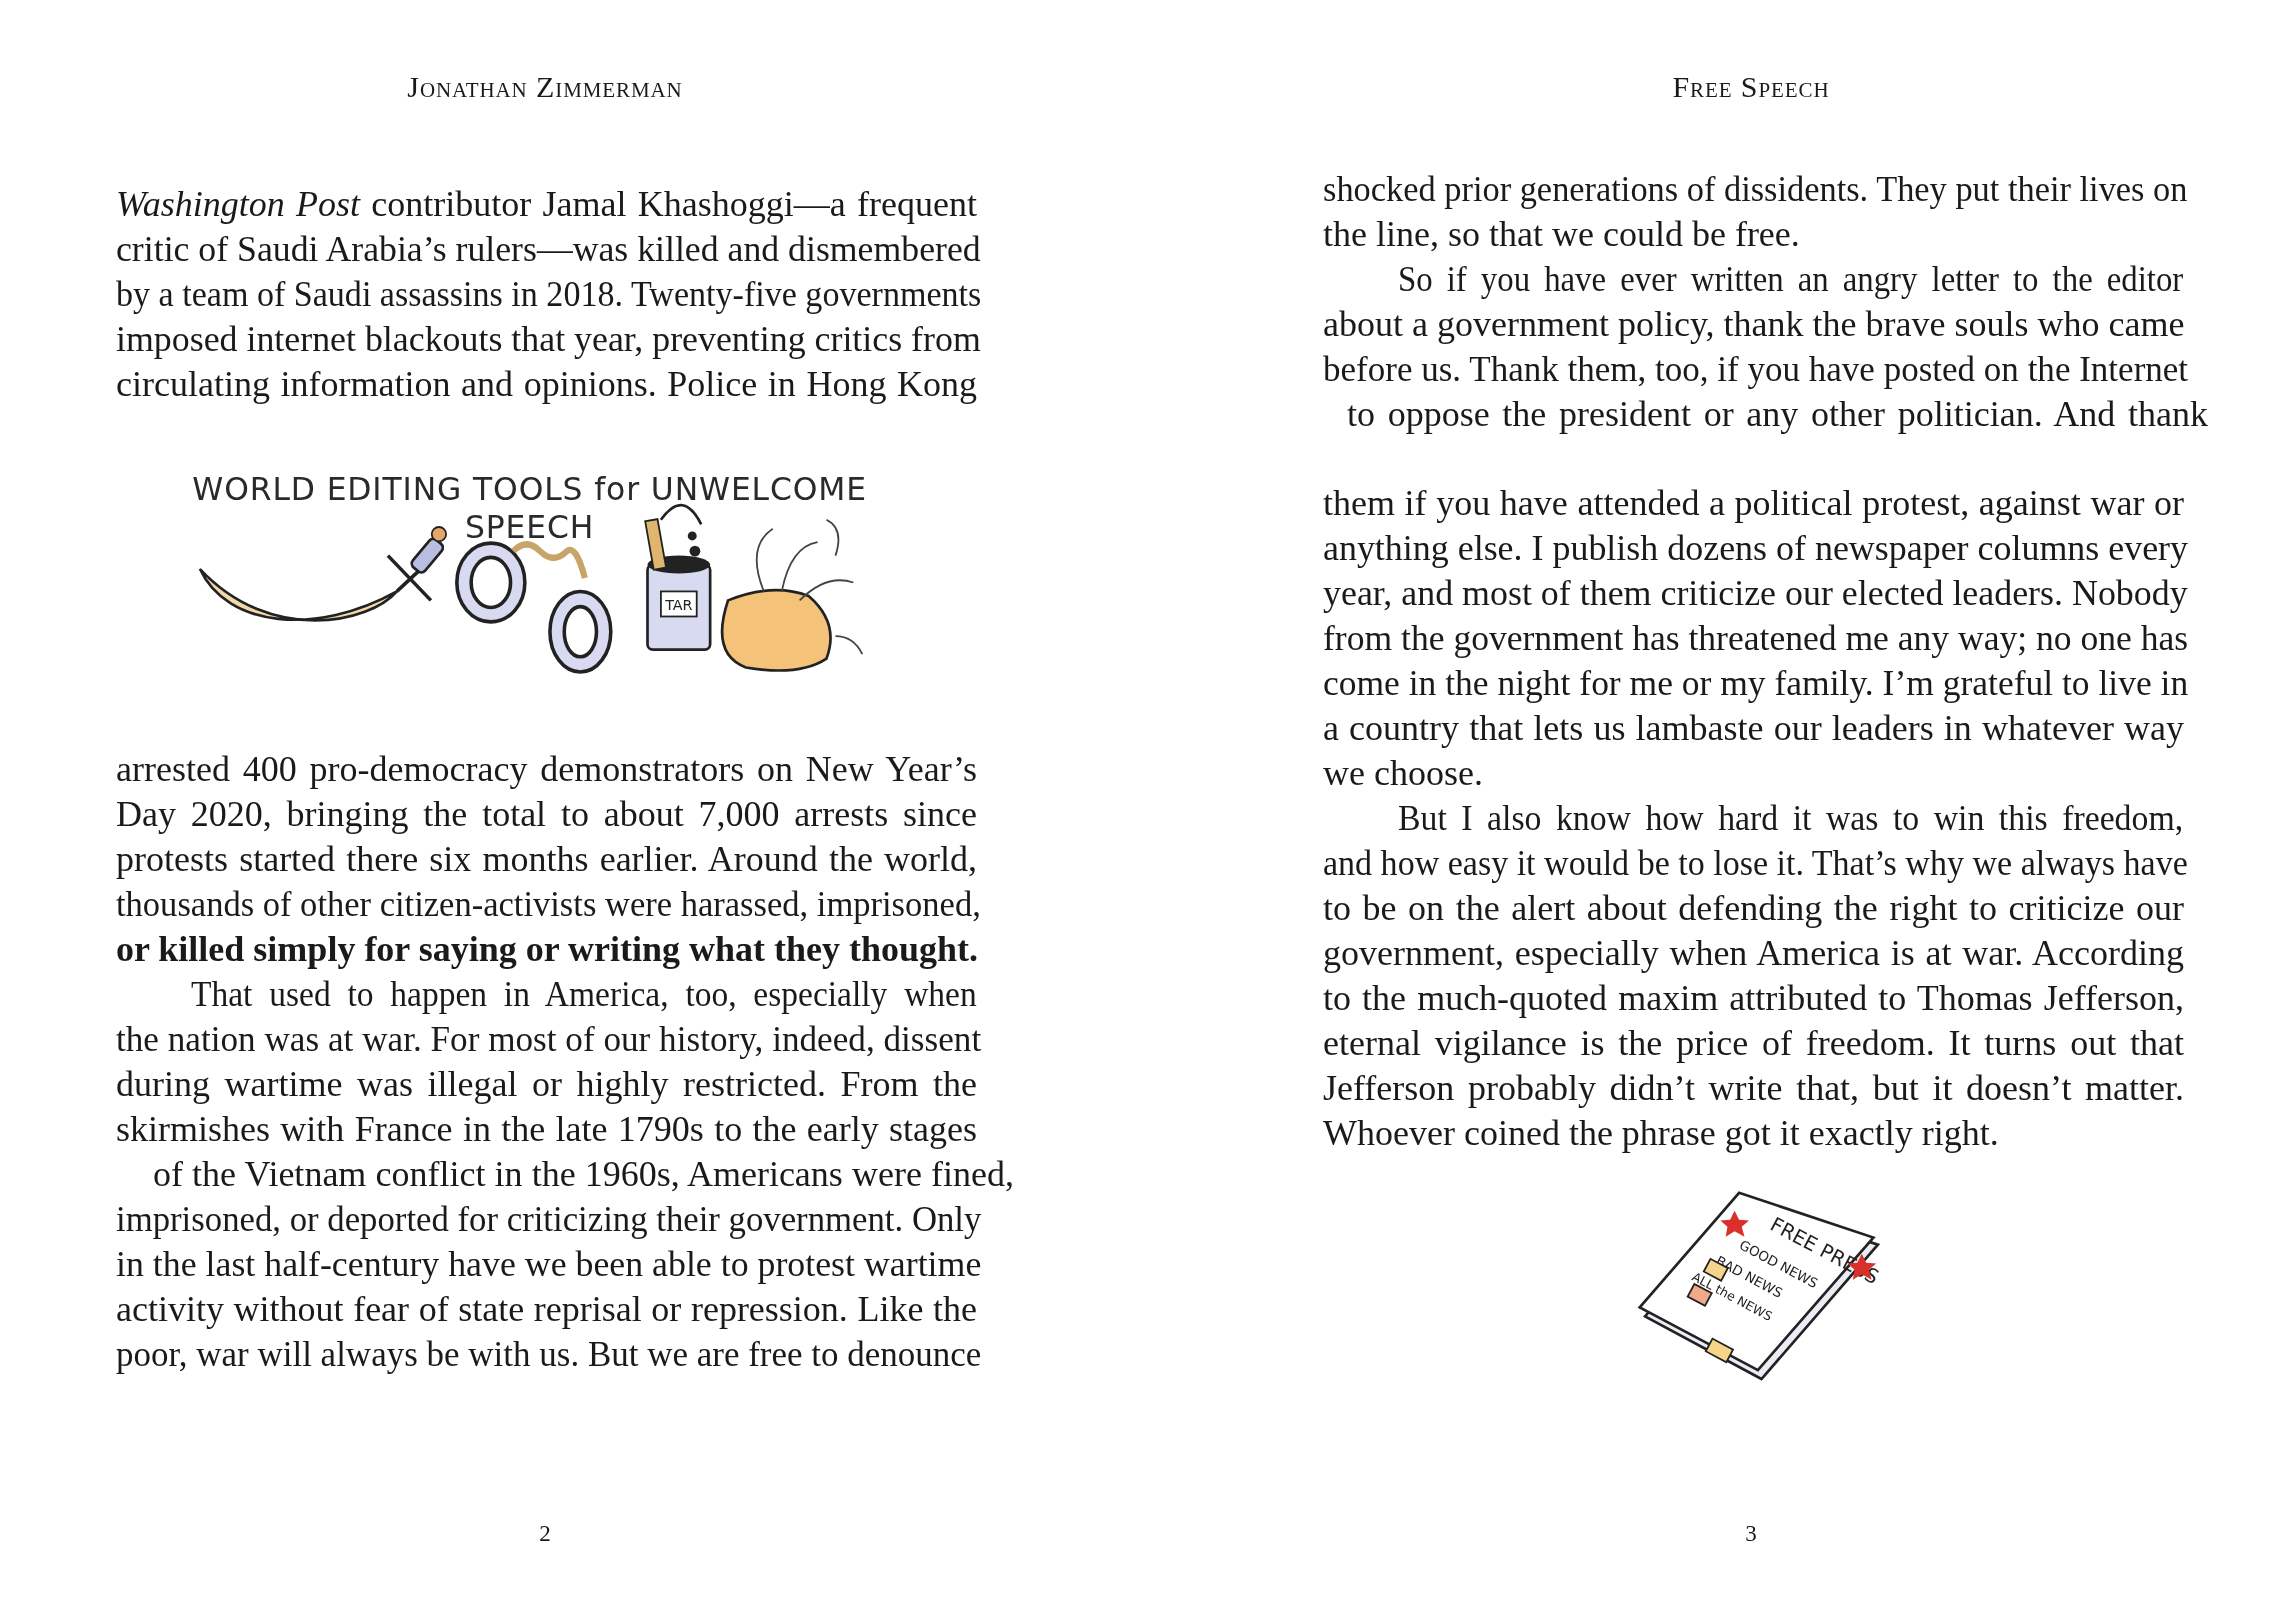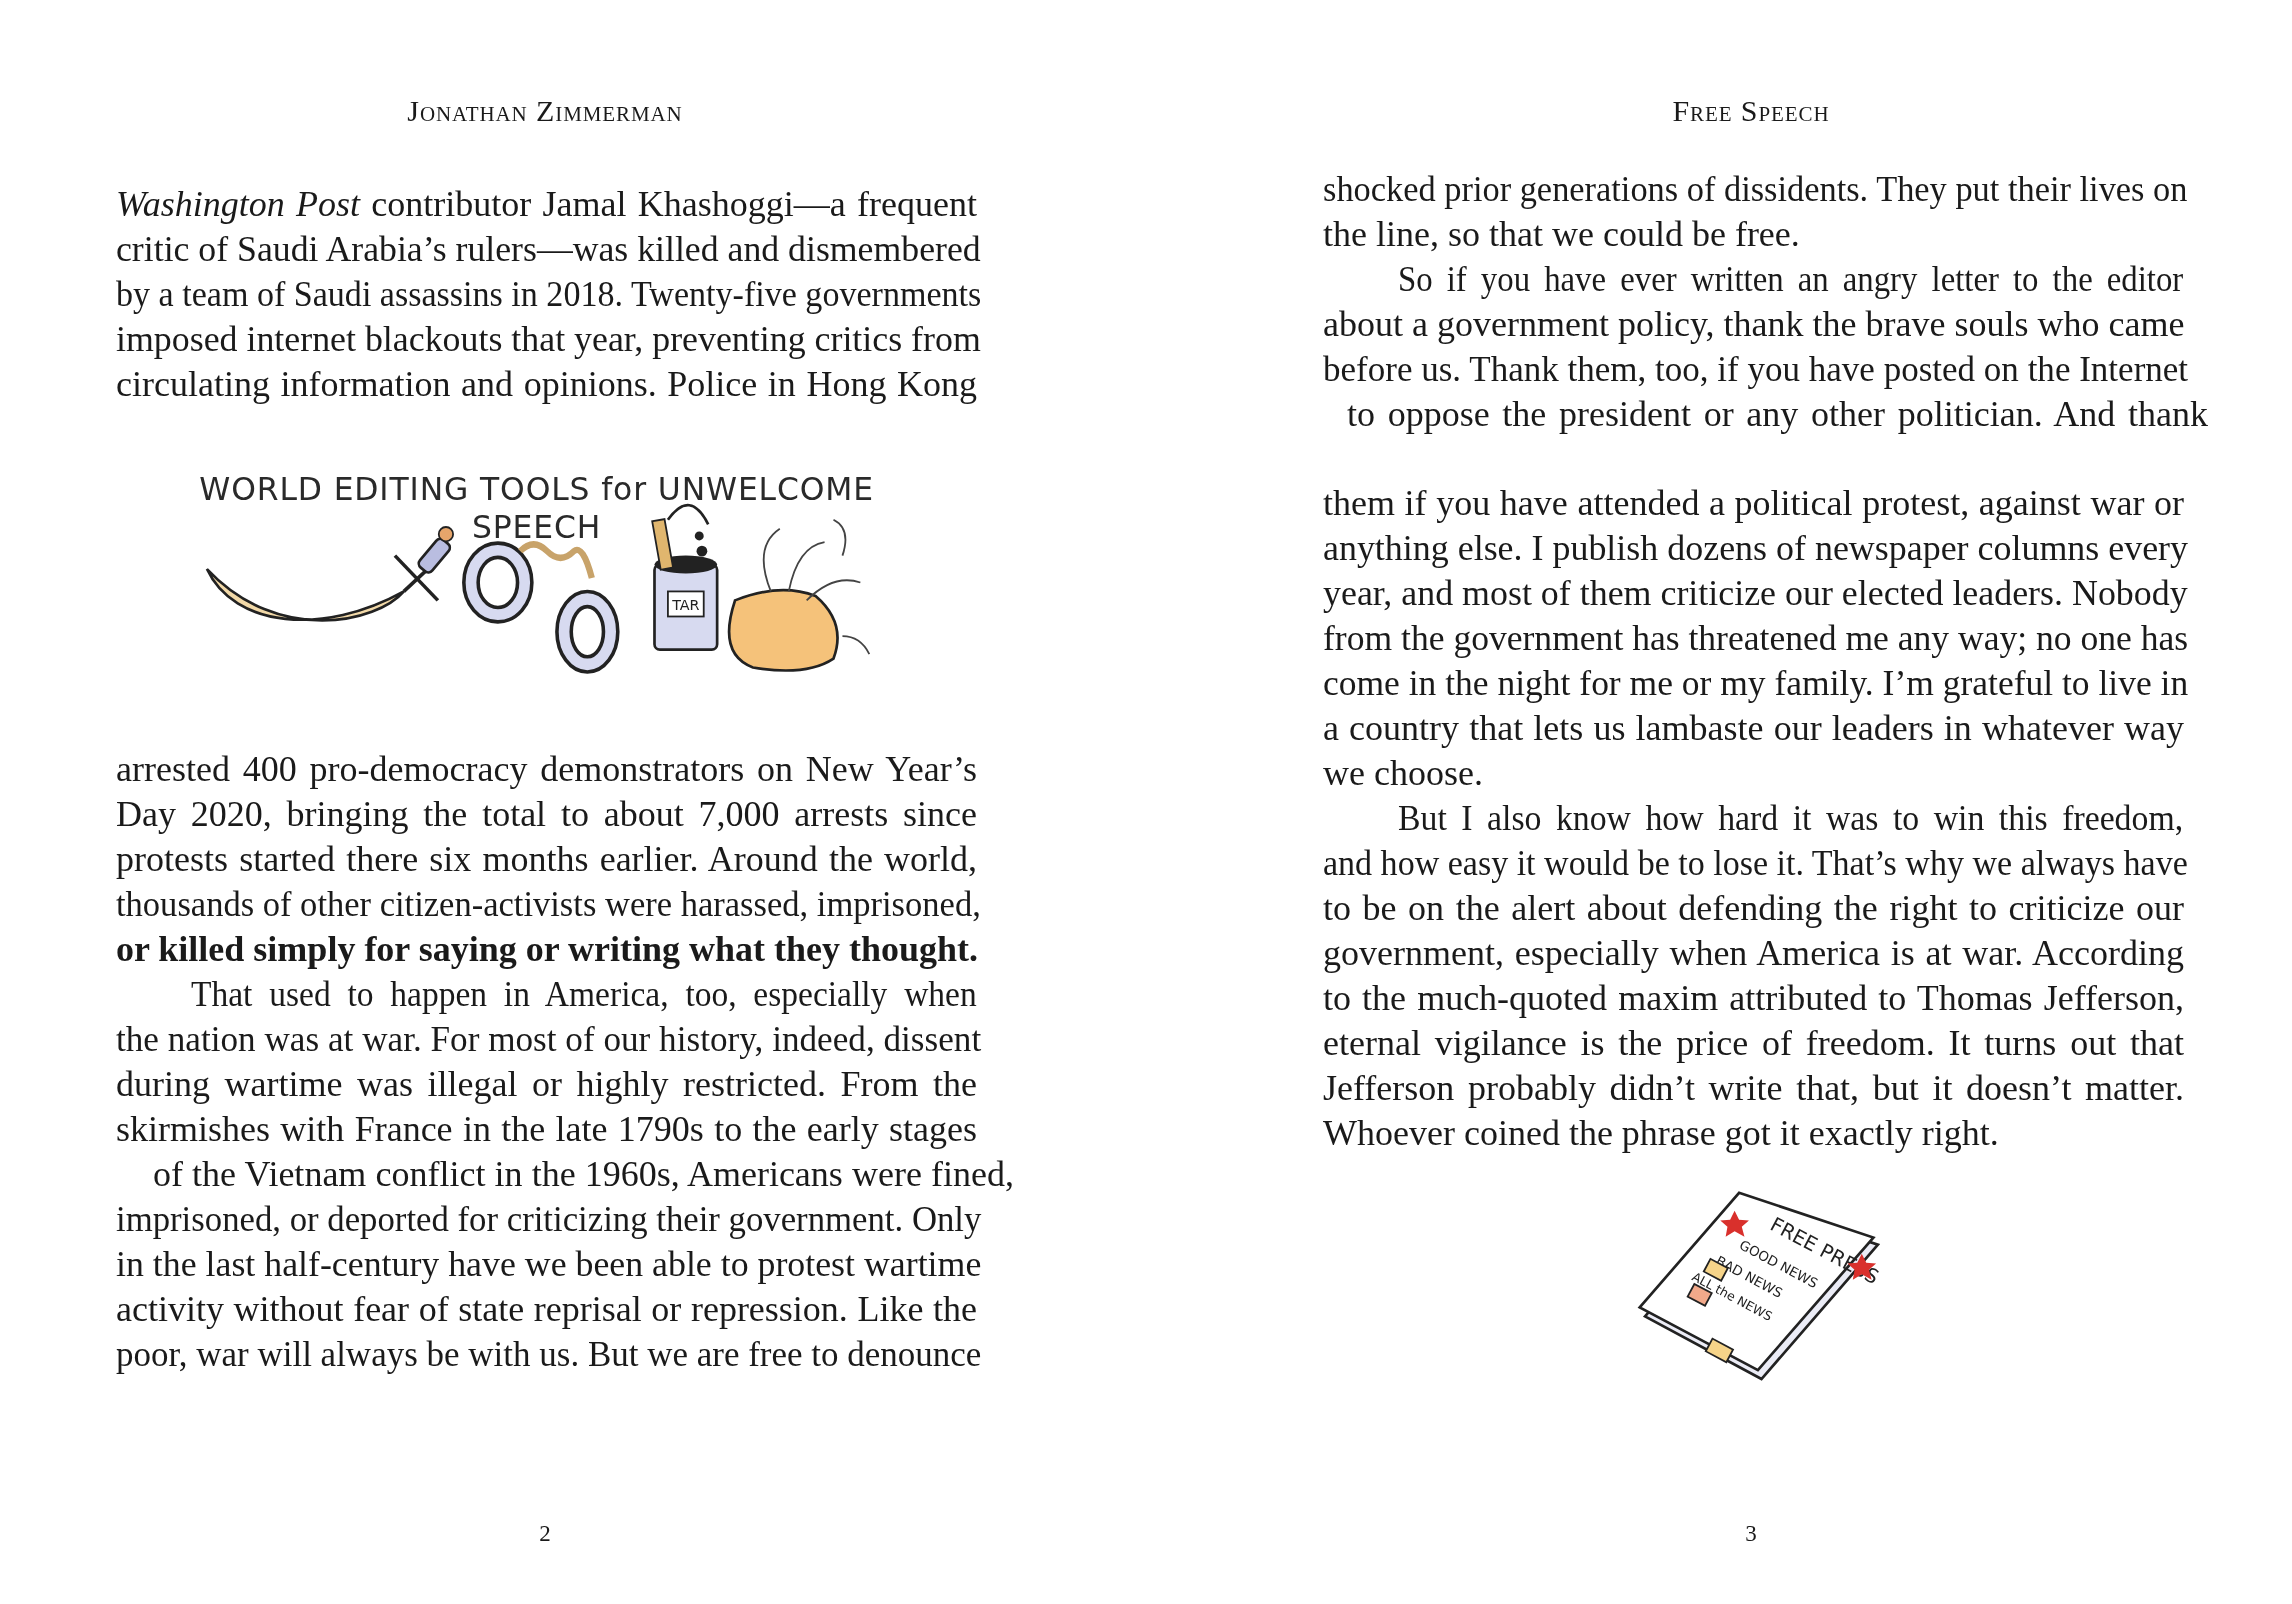--- a/index.html
+++ b/index.html
@@ -3,40 +3,40 @@
 <meta charset="utf-8">
 <style>
   html, body { margin:0; padding:0; background:#ffffff; }
   body { width:2293px; height:1605px; position:relative; overflow:hidden;
          font-family:"Liberation Serif", "DejaVu Serif", serif; color:#1a1a1a; }
   .page { position:absolute; top:0; height:1605px; }
   .page-left { left:0; width:1146px; }
   .page-right { left:1146px; width:1146px; }
 
   .running-head { position:absolute; top:70px; font-size:30px; letter-spacing:0.9px;
-                  font-variant:small-caps; white-space:nowrap; transform:translateX(-50%);margin-top:24px; }
+                  font-variant:small-caps; white-space:nowrap; transform:translateX(-50%); }
   .page-left .running-head { left:545px; }
   .page-right .running-head { left:605px; }
 
   .folio { position:absolute; top:1521px; font-size:23px; transform:translateX(-50%); }
   .page-left .folio { left:545px; }
   .page-right .folio { left:605px; }
 
   .text-block { position:absolute; }
   .line { height:45px; line-height:45px; font-size:36px; white-space:nowrap; position:relative; }
   .line .inner { display:block; text-align:justify; text-align-last:justify; transform-origin:left center; }
   .line.last .inner { text-align-last:left; }
   .line.indent .inner { padding-left:75px; }
   .em { font-style:italic; }
 
   .left-top { left:116px; top:167px; width:861px; }
   .left-bottom { left:116px; top:747px; width:861px; }
   .right-text { left:177px; top:167px; width:861px; }
 
-  .illus-1 { position:absolute; left:198px; top:466px; width:691px; height:224px; }
+  .illus-1 { position:absolute; left:191px; top:466px; width:691px; height:224px; }
   .illus-2 { position:absolute; left:481px; top:1191px; width:260px; height:197px; }
   .illus-caption { position:absolute; left:0; top:3.6px; width:691px; text-align:center;
                    font-family:"DejaVu Sans", sans-serif; font-size:32px; letter-spacing:0.9px;
                    color:#2a2a2a; transform:scaleX(0.98); transform-origin:left; }
 </style>
 </head>
 <body>
 
 <div class="page page-left">
   <div class="running-head">Jonathan Zimmerman</div>

